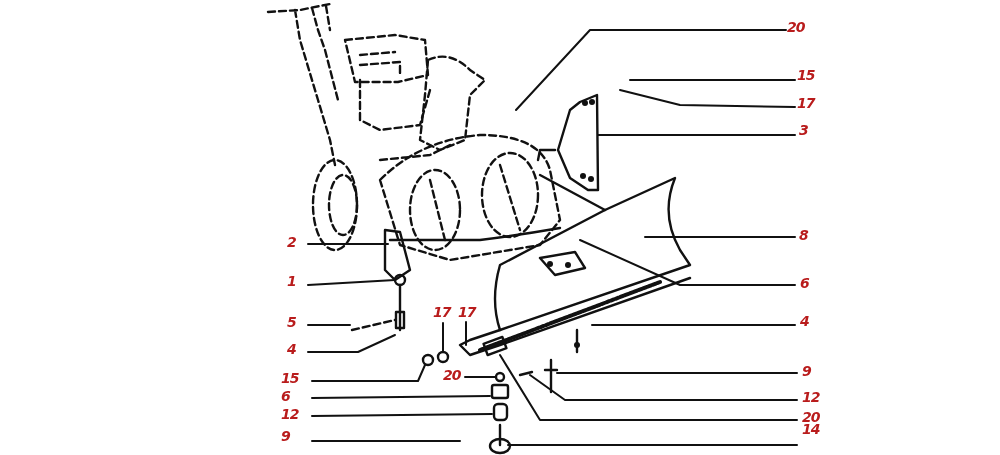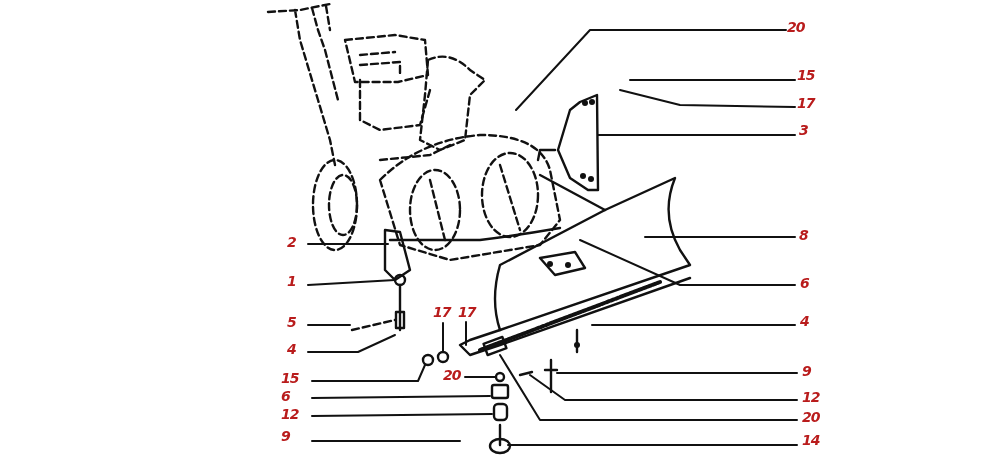--- a/index.html
+++ b/index.html
@@ -115,21 +115,21 @@
 <div class="lbl" style="left:787px;top:20px">20</div>
 <div class="lbl" style="left:797px;top:68px">15</div>
 <div class="lbl" style="left:797px;top:96px">17</div>
 <div class="lbl" style="left:799px;top:123px">3</div>
 <div class="lbl" style="left:799px;top:228px">8</div>
 <div class="lbl" style="left:800px;top:276px">6</div>
 <div class="lbl" style="left:800px;top:314px">4</div>
 <div class="lbl" style="left:802px;top:364px">9</div>
 <div class="lbl" style="left:802px;top:390px">12</div>
 <div class="lbl" style="left:802px;top:410px">20</div>
-<div class="lbl" style="left:802px;top:433px">14</div>
+<div class="lbl" style="left:802px;top:422px">14</div>
 
 <div class="lbl" style="left:287px;top:235px">2</div>
 <div class="lbl" style="left:287px;top:274px">1</div>
 <div class="lbl" style="left:287px;top:315px">5</div>
 <div class="lbl" style="left:287px;top:342px">4</div>
 <div class="lbl" style="left:281px;top:371px">15</div>
 <div class="lbl" style="left:281px;top:389px">6</div>
 <div class="lbl" style="left:281px;top:407px">12</div>
 <div class="lbl" style="left:281px;top:429px">9</div>
 

